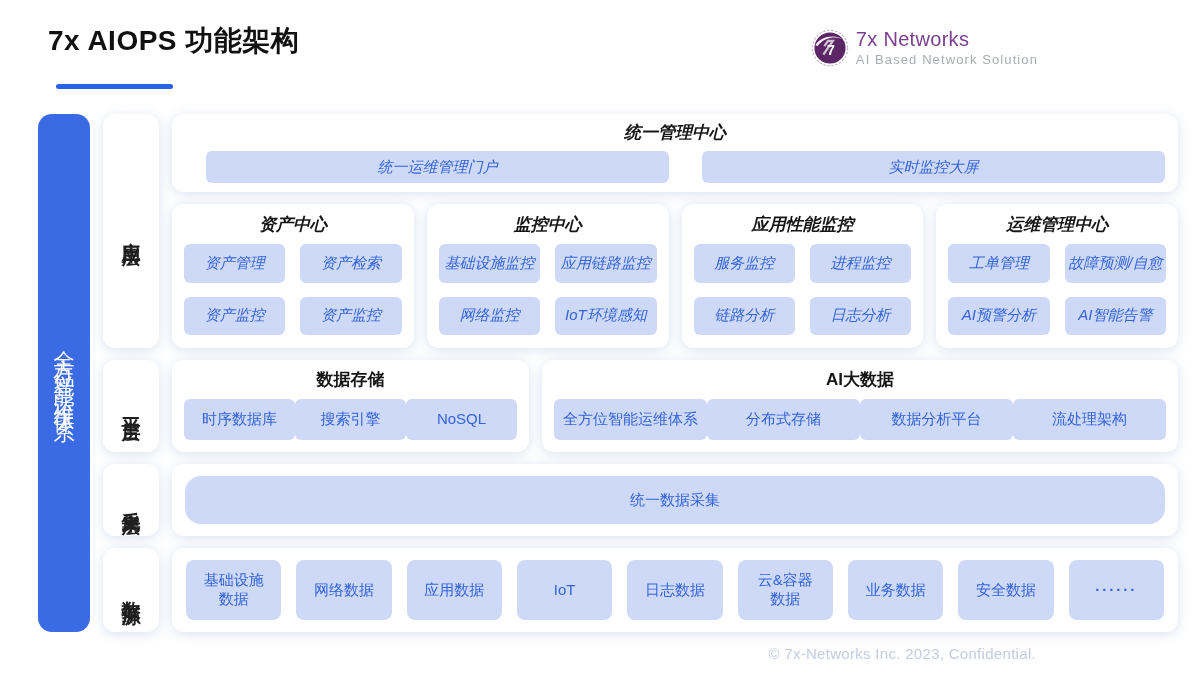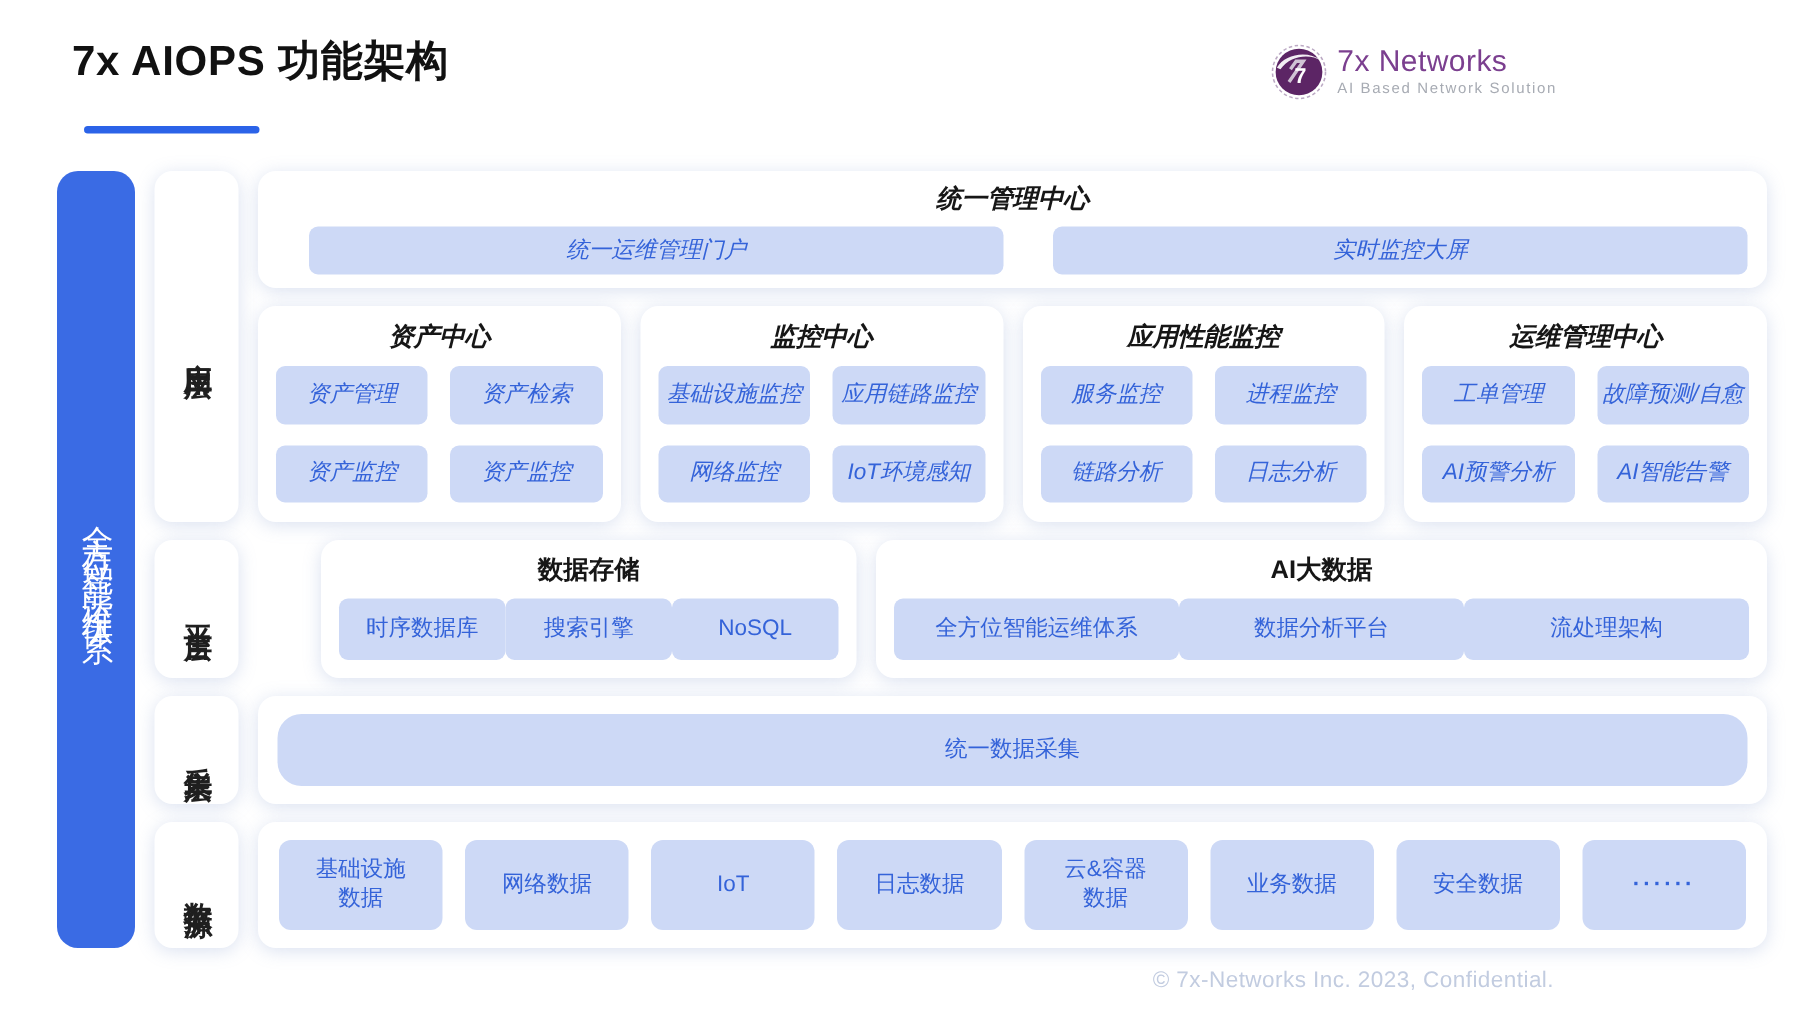--- a/index.html
+++ b/index.html
@@ -18,21 +18,21 @@
     font-size:28px;font-weight:700;color:#111111;letter-spacing:.5px;
   }
   .title-underline{
     position:absolute;left:56px;top:84px;width:117px;height:5px;
     background:#2b63e8;border-radius:3px;
   }
   .logo{position:absolute;right:26px;top:29px;display:flex;align-items:center;gap:7px;}
   .logo svg{display:block;}
   .logo-text{display:flex;flex-direction:column;line-height:1.05;}
   .logo-name{font-size:20px;color:#7b3f8f;font-weight:500;letter-spacing:.3px;}
-  .logo-tagline{font-size:10px;color:#a7abb3;letter-spacing:1.1px;margin-top:3px;}
+  .logo-tagline{font-size:13px;color:#a7abb3;letter-spacing:1.1px;margin-top:3px;}
 
   
   .body-wrap{
     position:absolute;left:38px;top:114px;width:1140px;height:518px;
     display:flex;gap:13px;
   }
   .banner{
     width:52px;background:#3a6be4;border-radius:14px;
     display:flex;align-items:center;justify-content:center;flex:none;
   }
@@ -72,21 +72,21 @@
   .row-1{height:78px;display:flex;flex-direction:column;padding:9px 13px;font-style:italic;}
   .row-1 .chips{display:flex;gap:33px;flex:1;margin-top:8px;padding-left:21px;}
   .row-1 .chip{flex:1;}
 
   
   .row-2{height:144px;display:grid;grid-template-columns:repeat(4,1fr);gap:13px;}
   .center-card{display:flex;flex-direction:column;padding:11px 12px 13px;font-style:italic;}
   .center-card .grid{flex:1;display:grid;grid-template-columns:1fr 1fr;gap:14px 15px;margin-top:9px;}
 
   
-  .row-3{height:92px;display:grid;grid-template-columns:357px 1fr;gap:13px;margin-left:42px;}
+  .row-3{height:92px;display:grid;grid-template-columns:357px 1fr;gap:13px;}
   .plat-card{display:flex;flex-direction:column;padding:10px 12px 12px;}
   .plat-card .chips{flex:1;display:flex;margin-top:9px;}
   .plat-card .chip{flex:1;}
 
   
   .row-4{height:72px;display:flex;padding:12px 13px;}
   .row-4 .chip{flex:1;border-radius:16px;}
 
   
   .row-5{height:84px;display:flex;gap:15px;padding:12px 14px;}
@@ -196,34 +196,36 @@
           <div class="chips">
             <div class="chip">时序数据库</div>
             <div class="chip">搜索引擎</div>
             <div class="chip">NoSQL</div>
           </div>
         </div>
         <div class="card plat-card">
           <div class="card-title">AI大数据</div>
           <div class="chips">
             <div class="chip">全方位智能运维体系</div>
+            <div class="chip">分布式存储</div>
             <div class="chip">数据分析平台</div>
             <div class="chip">流处理架构</div>
           </div>
         </div>
       </div>
 
       <div class="card row-4">
         <div class="chip">统一数据采集</div>
       </div>
 
       <div class="card row-5">
         <div class="chip">基础设施
 数据</div>
         <div class="chip">网络数据</div>
+        <div class="chip">应用数据</div>
         <div class="chip">IoT</div>
         <div class="chip">日志数据</div>
         <div class="chip">云&amp;容器
 数据</div>
         <div class="chip">业务数据</div>
         <div class="chip">安全数据</div>
         <div class="chip dots">······</div>
       </div>
 
     </div>

